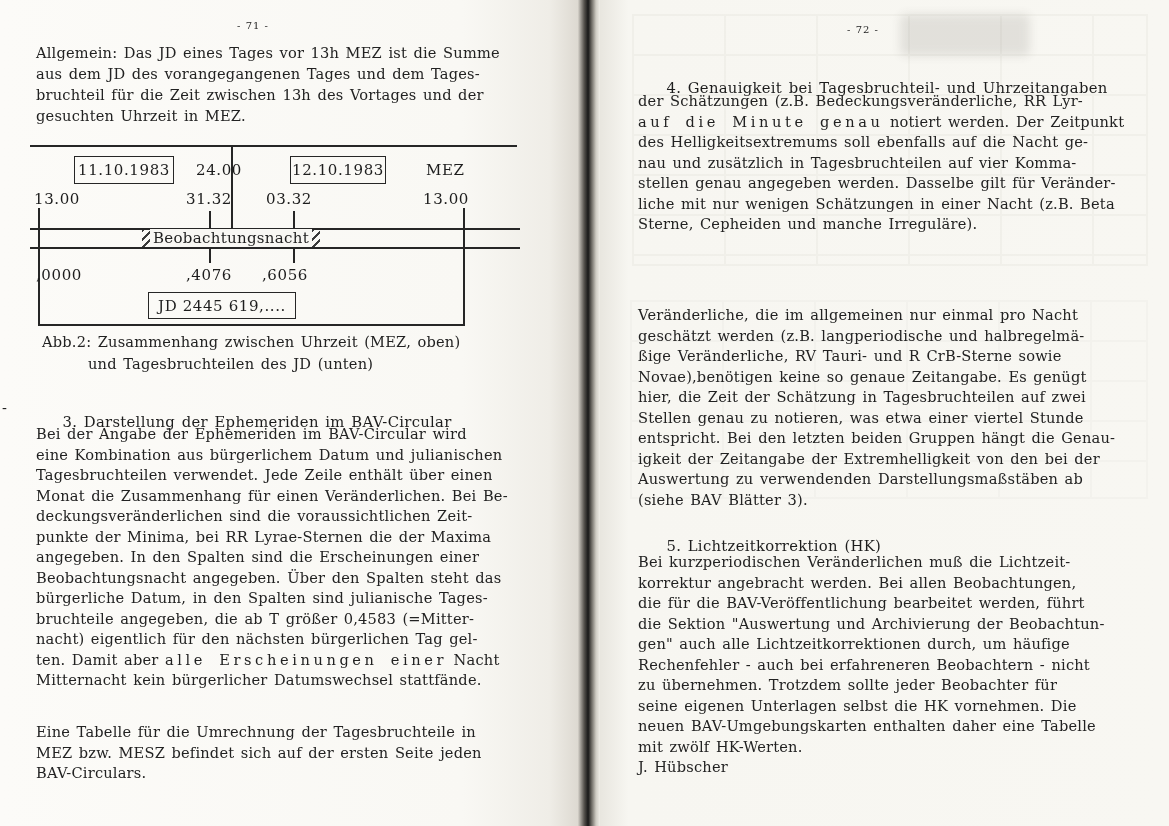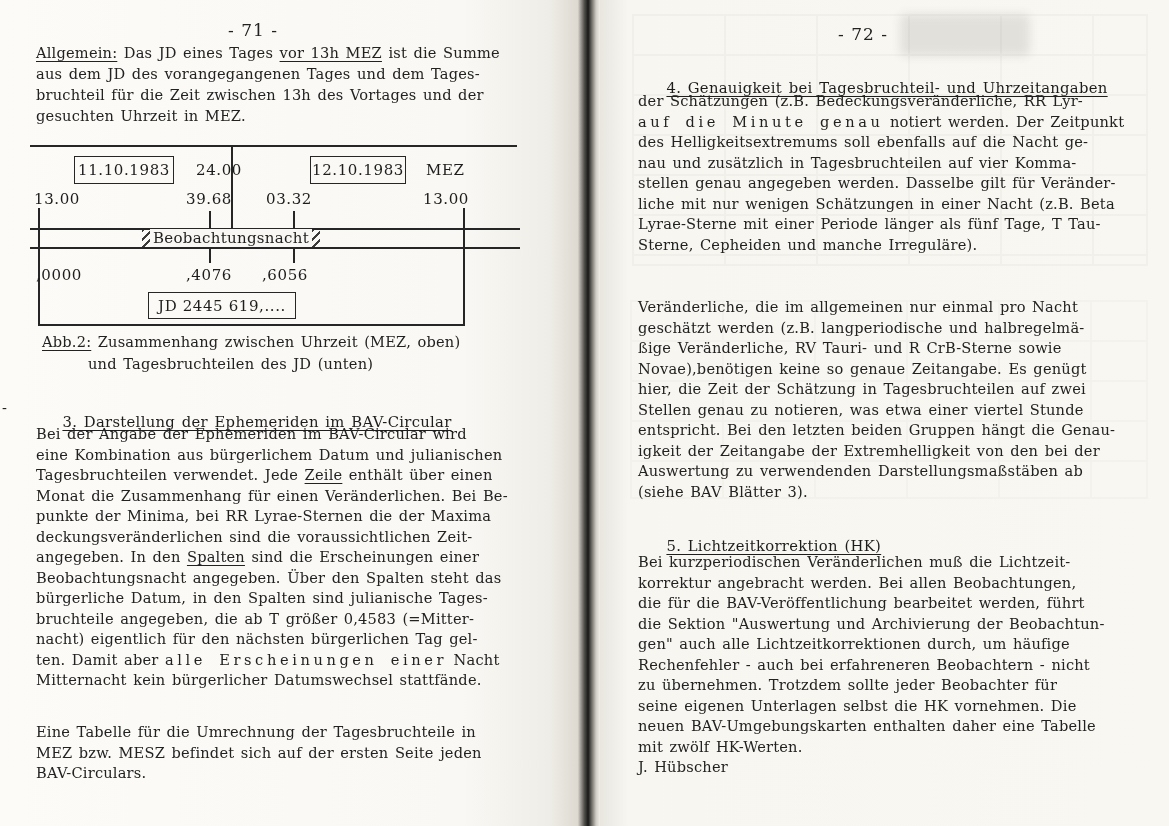--- a/index.html
+++ b/index.html
@@ -10,23 +10,23 @@
   }
   .page{position:absolute;top:0;height:826px}
   #pageL{left:0;width:578px;background:linear-gradient(to right,#fcfbf8 0%,#f9f8f4 80%,#efede7 95%,#ddd9d1 100%)}
   #spine{left:578px;width:22px;background:linear-gradient(to right,#d8d4cc 0%,#56534e 28%,#171717 46%,#6e6b65 62%,#cfccc4 82%,#f0eee8 100%)}
   #pageR{left:600px;width:569px;background:linear-gradient(to right,#e8e6df 0%,#f7f6f1 5%,#f8f7f2 100%)}
 
   .abs{position:absolute}
   .tb{font-size:14.6px;line-height:20.5px;letter-spacing:.2px;word-spacing:1.6px;color:#222}
   .tb .tline{white-space:pre}
   .lh21 .tline{line-height:21px}
-  .u{text-decoration:underline;text-underline-offset:3px;text-decoration-thickness:1px}
+  .u{text-underline-offset:3px;text-decoration-thickness:1px}
   .sp{letter-spacing:3.6px;word-spacing:5px}
-  .pageno{font-size:17px;letter-spacing:1px;color:#222}
+  .pageno{font-size:10px;letter-spacing:1px;color:#222}
   .heading{font-size:14.8px;letter-spacing:.3px;word-spacing:1.6px;white-space:pre;color:#1d1d1d}
 
   
   .hl{background:#262626;height:1.6px}
   .vl{background:#262626;width:1.6px}
   .bx{border:1.7px solid #262626;display:flex;align-items:center;justify-content:center;
       font-size:15px;letter-spacing:.6px;white-space:pre;background:transparent}
   .figlabel{font-size:15px;letter-spacing:.6px;white-space:pre;color:#1d1d1d}
   .hatch{background:repeating-linear-gradient(135deg,#3b3b3b 0 2px,rgba(0,0,0,0) 2px 6px);
          display:flex;align-items:center;justify-content:center}
@@ -54,25 +54,25 @@
       <div class="tline"><span>bruchteil für die Zeit zwischen 13h des Vortages und der</span></div>
       <div class="tline"><span>gesuchten Uhrzeit in MEZ.</span></div>
     </div>
 
   <div class="abs" style="left:0;top:0;width:578px;height:696px">
     <div class="abs hl" style="left:30px;top:145px;width:487px"></div>
     <div class="abs vl" style="left:231px;top:145px;height:84px"></div>
 
     <div class="abs bx" style="left:74px;top:156px;width:98px;height:26px">11.10.1983</div>
     <div class="abs figlabel" style="left:196px;top:161px">24.00</div>
-    <div class="abs bx" style="left:310px;top:156px;width:94px;height:26px">12.10.1983</div>
+    <div class="abs bx" style="left:290px;top:156px;width:94px;height:26px">12.10.1983</div>
     <div class="abs figlabel" style="left:426px;top:161px">MEZ</div>
 
     <div class="abs figlabel" style="left:34px;top:190px">13.00</div>
-    <div class="abs figlabel" style="left:186px;top:190px">39.68</div>
+    <div class="abs figlabel" style="left:186px;top:190px">31.32</div>
     <div class="abs figlabel" style="left:266px;top:190px">03.32</div>
     <div class="abs figlabel" style="left:423px;top:190px">13.00</div>
 
     <div class="abs vl" style="left:38px;top:208px;height:117px"></div>
     <div class="abs vl" style="left:463px;top:208px;height:117px"></div>
     <div class="abs vl" style="left:209px;top:211px;height:18px"></div>
     <div class="abs vl" style="left:293px;top:211px;height:18px"></div>
 
     <div class="abs hl" style="left:30px;top:228px;width:490px"></div>
     <div class="abs hl" style="left:30px;top:247px;width:490px"></div>
@@ -101,22 +101,22 @@
 
   <div class="abs heading" style="left:36px;top:396px">
     <span class="u">3. Darstellung der Ephemeriden im BAV-Circular</span>
   </div>
 
   <div class="abs tb" style="left:36px;top:424px;width:530px">
       <div class="tline"><span>Bei der Angabe der Ephemeriden im BAV-Circular wird</span></div>
       <div class="tline"><span>eine Kombination aus bürgerlichem Datum und julianischen</span></div>
       <div class="tline"><span>Tagesbruchteilen verwendet. Jede </span><span class="u">Zeile</span><span> enthält über einen</span></div>
       <div class="tline"><span>Monat die Zusammenhang für einen Veränderlichen. Bei Be-</span></div>
+      <div class="tline"><span>deckungsveränderlichen sind die voraussichtlichen Zeit-</span></div>
       <div class="tline"><span>punkte der Minima, bei RR Lyrae-Sternen die der Maxima</span></div>
-      <div class="tline"><span>deckungsveränderlichen sind die voraussichtlichen Zeit-</span></div>
       <div class="tline"><span>angegeben. In den </span><span class="u">Spalten</span><span> sind die Erscheinungen einer</span></div>
       <div class="tline"><span>Beobachtungsnacht angegeben. Über den Spalten steht das</span></div>
       <div class="tline"><span>bürgerliche Datum, in den Spalten sind julianische Tages-</span></div>
       <div class="tline"><span>bruchteile angegeben, die ab T größer 0,4583 (=Mitter-</span></div>
       <div class="tline"><span>nacht) eigentlich für den nächsten bürgerlichen Tag gel-</span></div>
       <div class="tline"><span>ten. Damit aber </span><span class="sp">alle Erscheinungen einer</span><span> Nacht</span></div>
       <div class="tline"><span>Mitternacht kein bürgerlicher Datumswechsel stattfände.</span></div>
     </div>
 
   <div class="abs tb" style="left:36px;top:722px;width:520px">
@@ -140,25 +140,24 @@
     <span class="u">4. Genauigkeit bei Tagesbruchteil- und Uhrzeitangaben</span>
   </div>
 
   <div class="abs tb" style="left:38px;top:91px;width:528px">
       <div class="tline"><span>der Schätzungen (z.B. Bedeckungsveränderliche, RR Lyr-</span></div>
       <div class="tline"><span class="sp">auf die Minute genau</span><span> notiert werden. Der Zeitpunkt</span></div>
       <div class="tline"><span>des Helligkeitsextremums soll ebenfalls auf die Nacht ge-</span></div>
       <div class="tline"><span>nau und zusätzlich in Tagesbruchteilen auf vier Komma-</span></div>
       <div class="tline"><span>stellen genau angegeben werden. Dasselbe gilt für Veränder-</span></div>
       <div class="tline"><span>liche mit nur wenigen Schätzungen in einer Nacht (z.B. Beta</span></div>
-      <div class="tline"><span>Lyrae-Sterne mit einer Periode länger als fünf Tage, T Tau-</span></div>
       <div class="tline"><span>Sterne, Cepheiden und manche Irreguläre).</span></div>
     </div>
 
-  <div class="abs tb" style="left:38px;top:297px;width:528px">
+  <div class="abs tb" style="left:38px;top:305px;width:528px">
       <div class="tline"><span>Veränderliche, die im allgemeinen nur einmal pro Nacht</span></div>
       <div class="tline"><span>geschätzt werden (z.B. langperiodische und halbregelmä-</span></div>
       <div class="tline"><span>ßige Veränderliche, RV Tauri- und R CrB-Sterne sowie</span></div>
       <div class="tline"><span>Novae),benötigen keine so genaue Zeitangabe. Es genügt</span></div>
       <div class="tline"><span>hier, die Zeit der Schätzung in Tagesbruchteilen auf zwei</span></div>
       <div class="tline"><span>Stellen genau zu notieren, was etwa einer viertel Stunde</span></div>
       <div class="tline"><span>entspricht. Bei den letzten beiden Gruppen hängt die Genau-</span></div>
       <div class="tline"><span>igkeit der Zeitangabe der Extremhelligkeit von den bei der</span></div>
       <div class="tline"><span>Auswertung zu verwendenden Darstellungsmaßstäben ab</span></div>
       <div class="tline"><span>(siehe BAV Blätter 3).</span></div>

